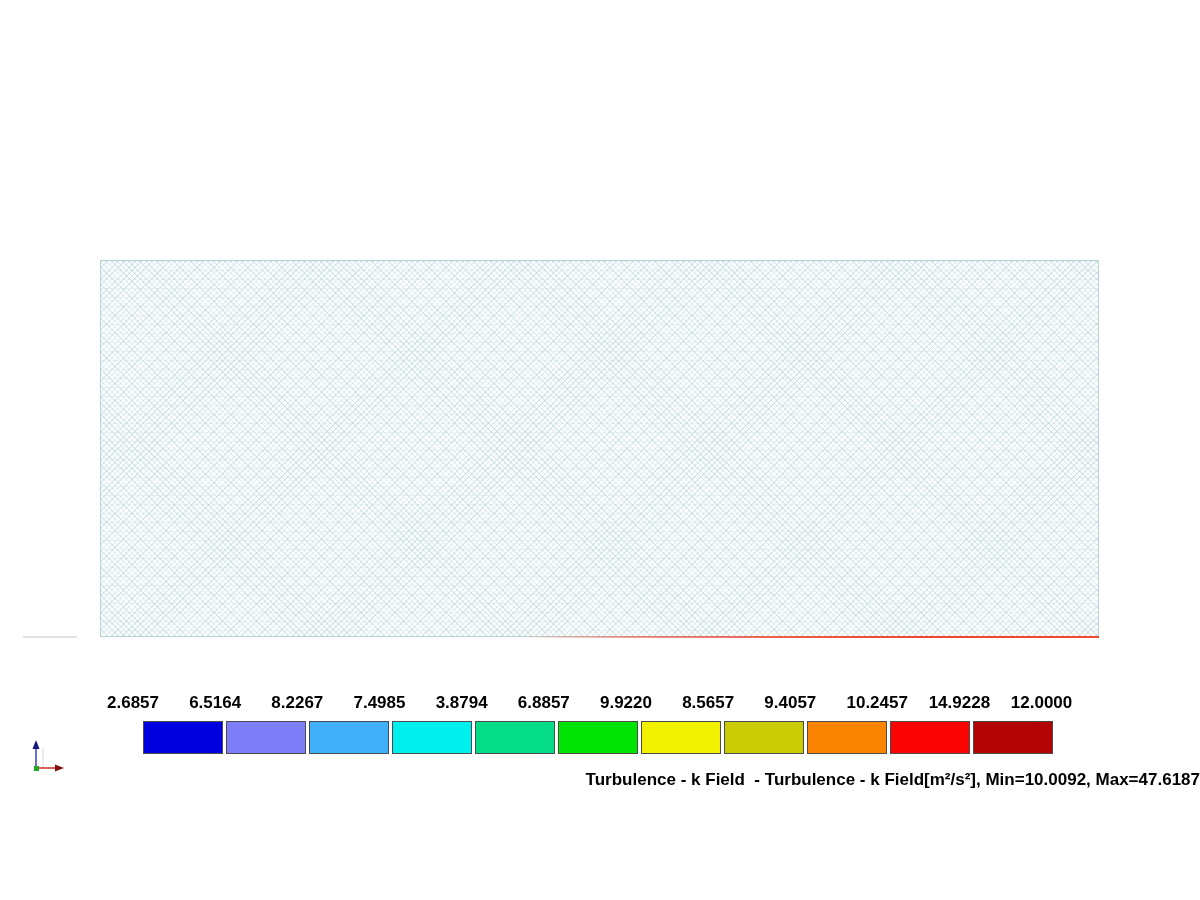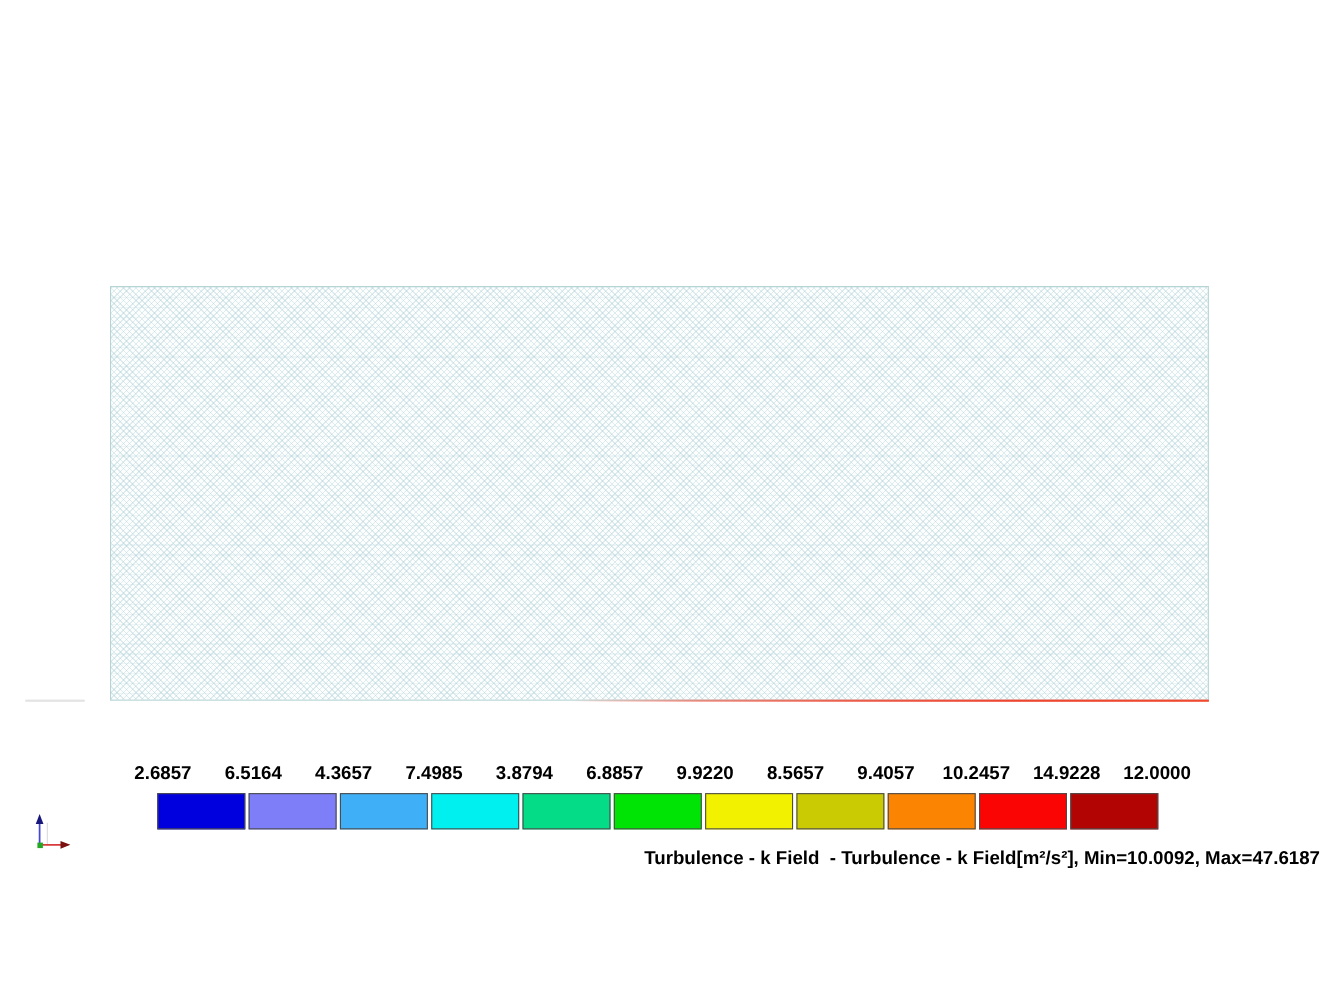--- a/index.html
+++ b/index.html
@@ -38,21 +38,21 @@
   }
   
   .triad{position:absolute;left:22px;top:734px;}
   
   .legend{position:absolute;left:0;top:690px;width:1200px;}
   .legend-labels{
     position:absolute;left:107px;top:3px;width:986px;
     display:grid;grid-template-columns:repeat(12,1fr);
     font-size:17px;font-weight:bold;color:#000;
   }
-  .legend-labels span{text-align:center;white-space:nowrap;}
+  .legend-labels span{white-space:nowrap;}
   .legend-swatches{
     position:absolute;left:143px;top:31px;width:910px;height:33px;
     display:flex;gap:3px;
   }
   .legend-swatches .swatch{
     flex:1;box-sizing:border-box;border:1.5px solid #4c4c4c;
   }
   .legend-caption{
     position:absolute;left:0;top:80px;width:1200px;
     text-align:right;font-size:17px;font-weight:bold;color:#000;
@@ -87,21 +87,21 @@
       <polygon points="42,34 33,30.5 33,37.5" fill="#7a1010"></polygon>
     </g>
 
     <rect x="12" y="32" width="5" height="5" fill="#22a822"></rect>
   </svg>
 
   <div class="legend">
     <div class="legend-labels">
       <span>2.6857</span>
       <span>6.5164</span>
-      <span>4.3657</span>
+      <span>8.2267</span>
       <span>7.4985</span>
       <span>3.8794</span>
       <span>6.8857</span>
       <span>9.9220</span>
       <span>8.5657</span>
       <span>9.4057</span>
       <span>10.2457</span>
       <span>14.9228</span>
       <span>12.0000</span>
     </div>

